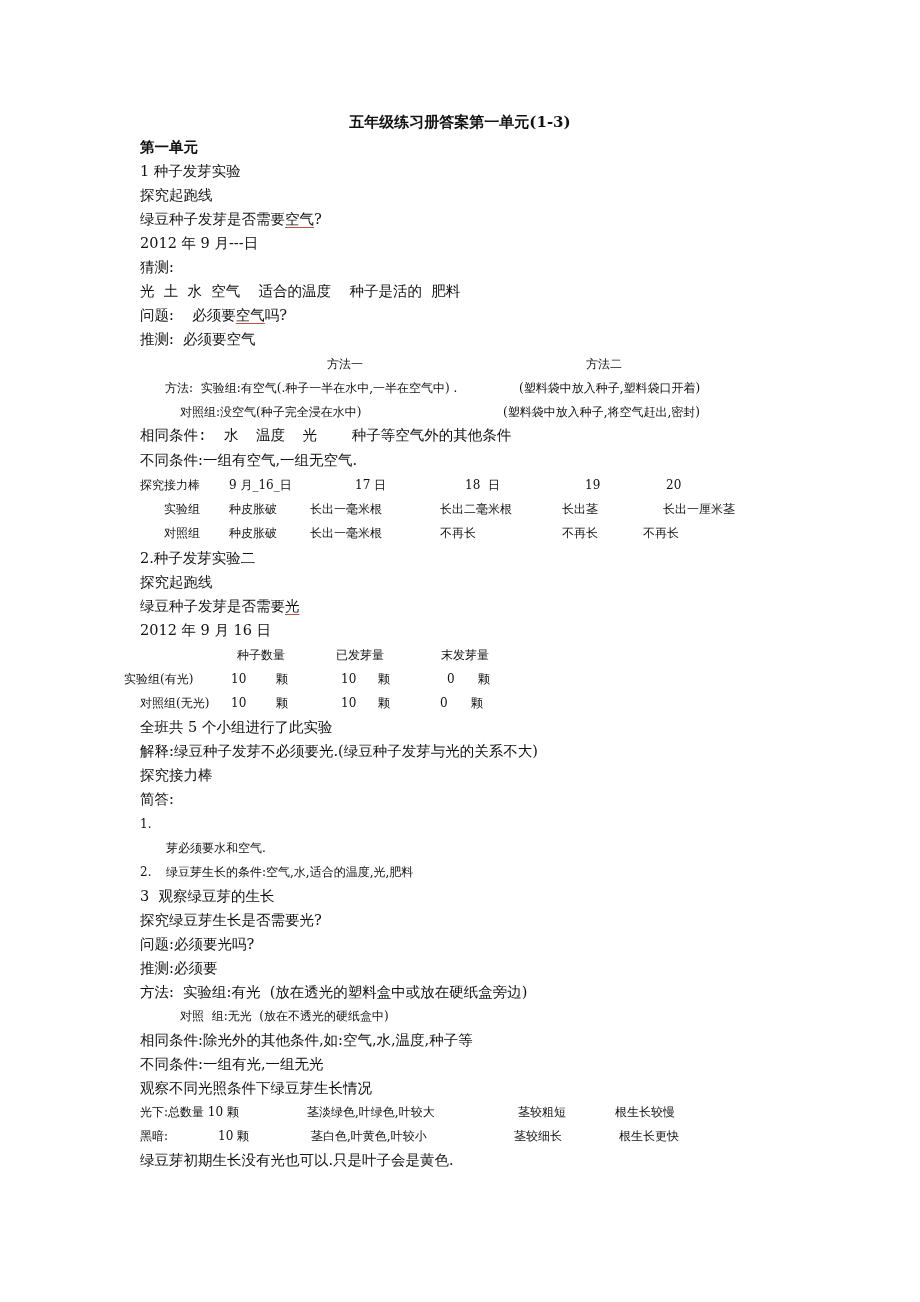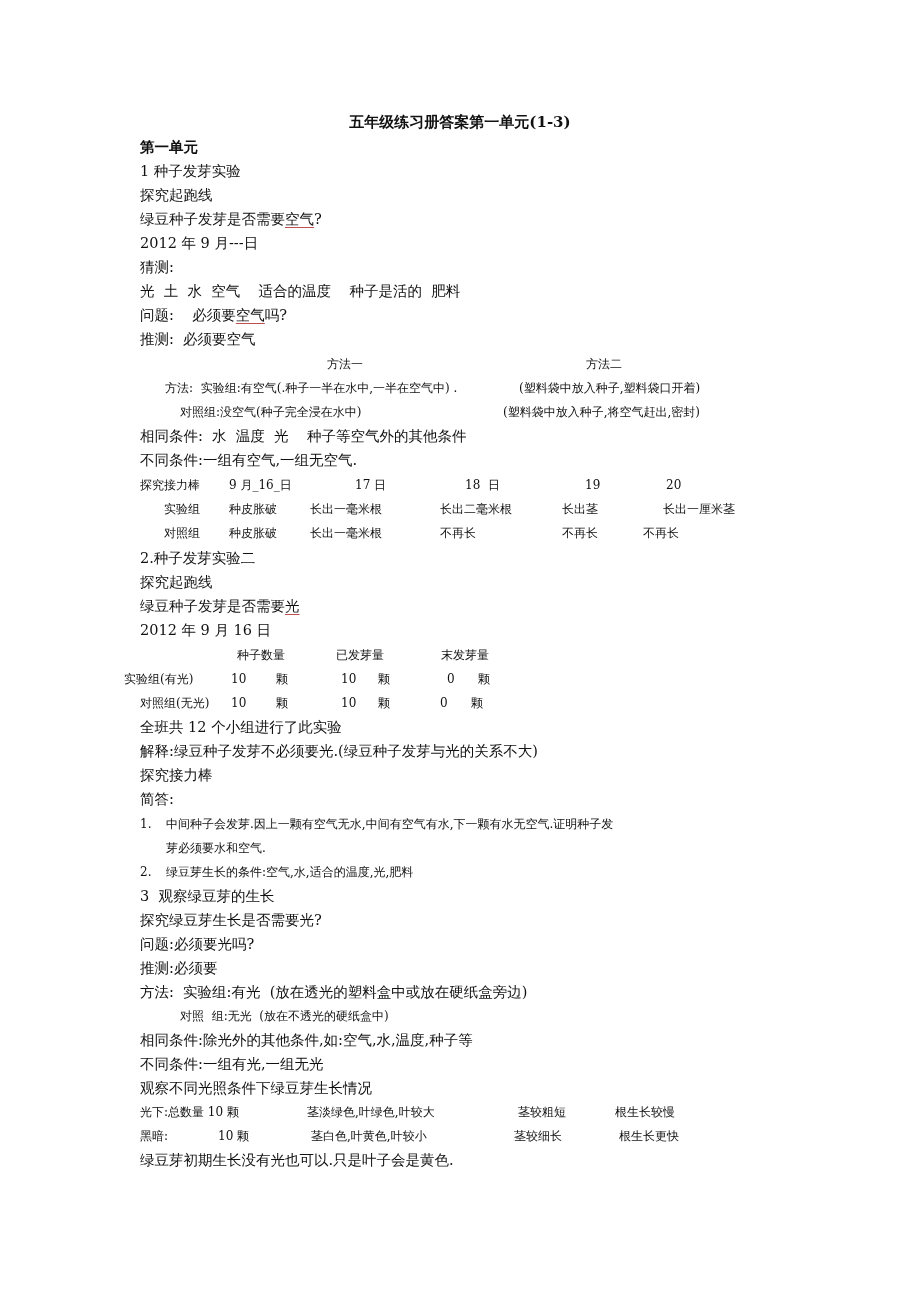--- a/index.html
+++ b/index.html
@@ -30,21 +30,21 @@
   <div class="line" style="top:327px;">推测:  必须要空气</div>
 
   <div class="abs" style="top:352px; left:327px;">方法一</div>
   <div class="abs" style="top:352px; left:586px;">方法二</div>
 
   <div class="abs" style="top:376px; left:140px;margin-left:25px;">方法:  实验组:有空气(.种子一半在水中,一半在空气中) .</div>
   <div class="abs" style="top:376px; left:519px;text-align:right;">(塑料袋中放入种子,塑料袋口开着)</div>
   <div class="abs" style="top:400px; left:503px;">(塑料袋中放入种子,将空气赶出,密封)</div>
   <div class="abs" style="top:400px; left:180px;">对照组:没空气(种子完全浸在水中)</div>
 
-  <div class="line" style="top:424px;">相同条件:  水  温度  光    种子等空气外的其他条件</div>
+  <div class="line" style="top:424px;font-family:Liberation Mono, monospace;">相同条件:  水  温度  光    种子等空气外的其他条件</div>
   <div class="line" style="top:448px;">不同条件:一组有空气,一组无空气.</div>
 
   <div class="abs" style="top:473px; left:140px;">探究接力棒</div>
   <div class="abs" style="top:473px; left:229px;">9 月_16_日</div>
   <div class="abs" style="top:473px; left:355px;">17 日</div>
   <div class="abs" style="top:473px; left:465px;">18  日</div>
   <div class="abs" style="top:473px; left:585px;">19</div>
   <div class="abs" style="top:473px; left:666px;">20</div>
 
   <div class="abs" style="top:497px; left:164px;">实验组</div>
@@ -79,27 +79,26 @@
   <div class="abs" style="top:667px; left:478px;">颗</div>
 
   <div class="abs" style="top:691px; left:140px;">对照组(无光)</div>
   <div class="abs" style="top:691px; left:231px;">10</div>
   <div class="abs" style="top:691px; left:276px;">颗</div>
   <div class="abs" style="top:691px; left:341px;">10</div>
   <div class="abs" style="top:691px; left:378px;">颗</div>
   <div class="abs" style="top:691px; left:440px;">0</div>
   <div class="abs" style="top:691px; left:471px;">颗</div>
 
-  <div class="line" style="top:715px;">全班共 12 个小组进行了此实验</div>
+  <div class="line" style="top:715px;">全班共 5 个小组进行了此实验</div>
   <div class="line" style="top:739px;">解释:绿豆种子发芽不必须要光.(绿豆种子发芽与光的关系不大)</div>
   <div class="line" style="top:763px;">探究接力棒</div>
   <div class="line" style="top:787px;">简答:</div>
 
   <div class="abs" style="top:812px; left:140px;">1.</div>
-  <div class="abs" style="top:812px; left:166px;">中间种子会发芽.因上一颗有空气无水,中间有空气有水,下一颗有水无空气.证明种子发</div>
   <div class="abs" style="top:836px; left:166px;">芽必须要水和空气.</div>
   <div class="abs" style="top:860px; left:140px;">2.</div>
   <div class="abs" style="top:860px; left:166px;">绿豆芽生长的条件:空气,水,适合的温度,光,肥料</div>
 
   <div class="line" style="top:884px;">3  观察绿豆芽的生长</div>
   <div class="line" style="top:908px;">探究绿豆芽生长是否需要光?</div>
   <div class="line" style="top:932px;">问题:必须要光吗?</div>
   <div class="line" style="top:956px;">推测:必须要</div>
   <div class="line" style="top:980px;">方法:  实验组:有光  (放在透光的塑料盒中或放在硬纸盒旁边)</div>
   <div class="abs" style="top:1004px; left:180px;">对照  组:无光  (放在不透光的硬纸盒中)</div>

